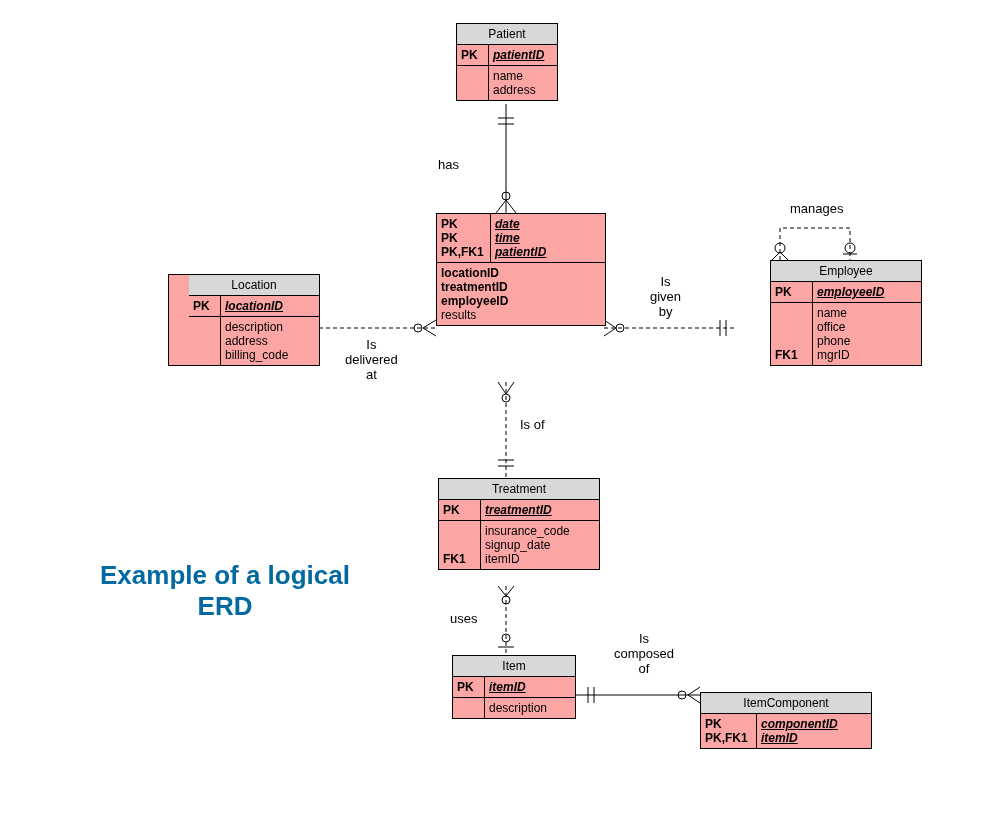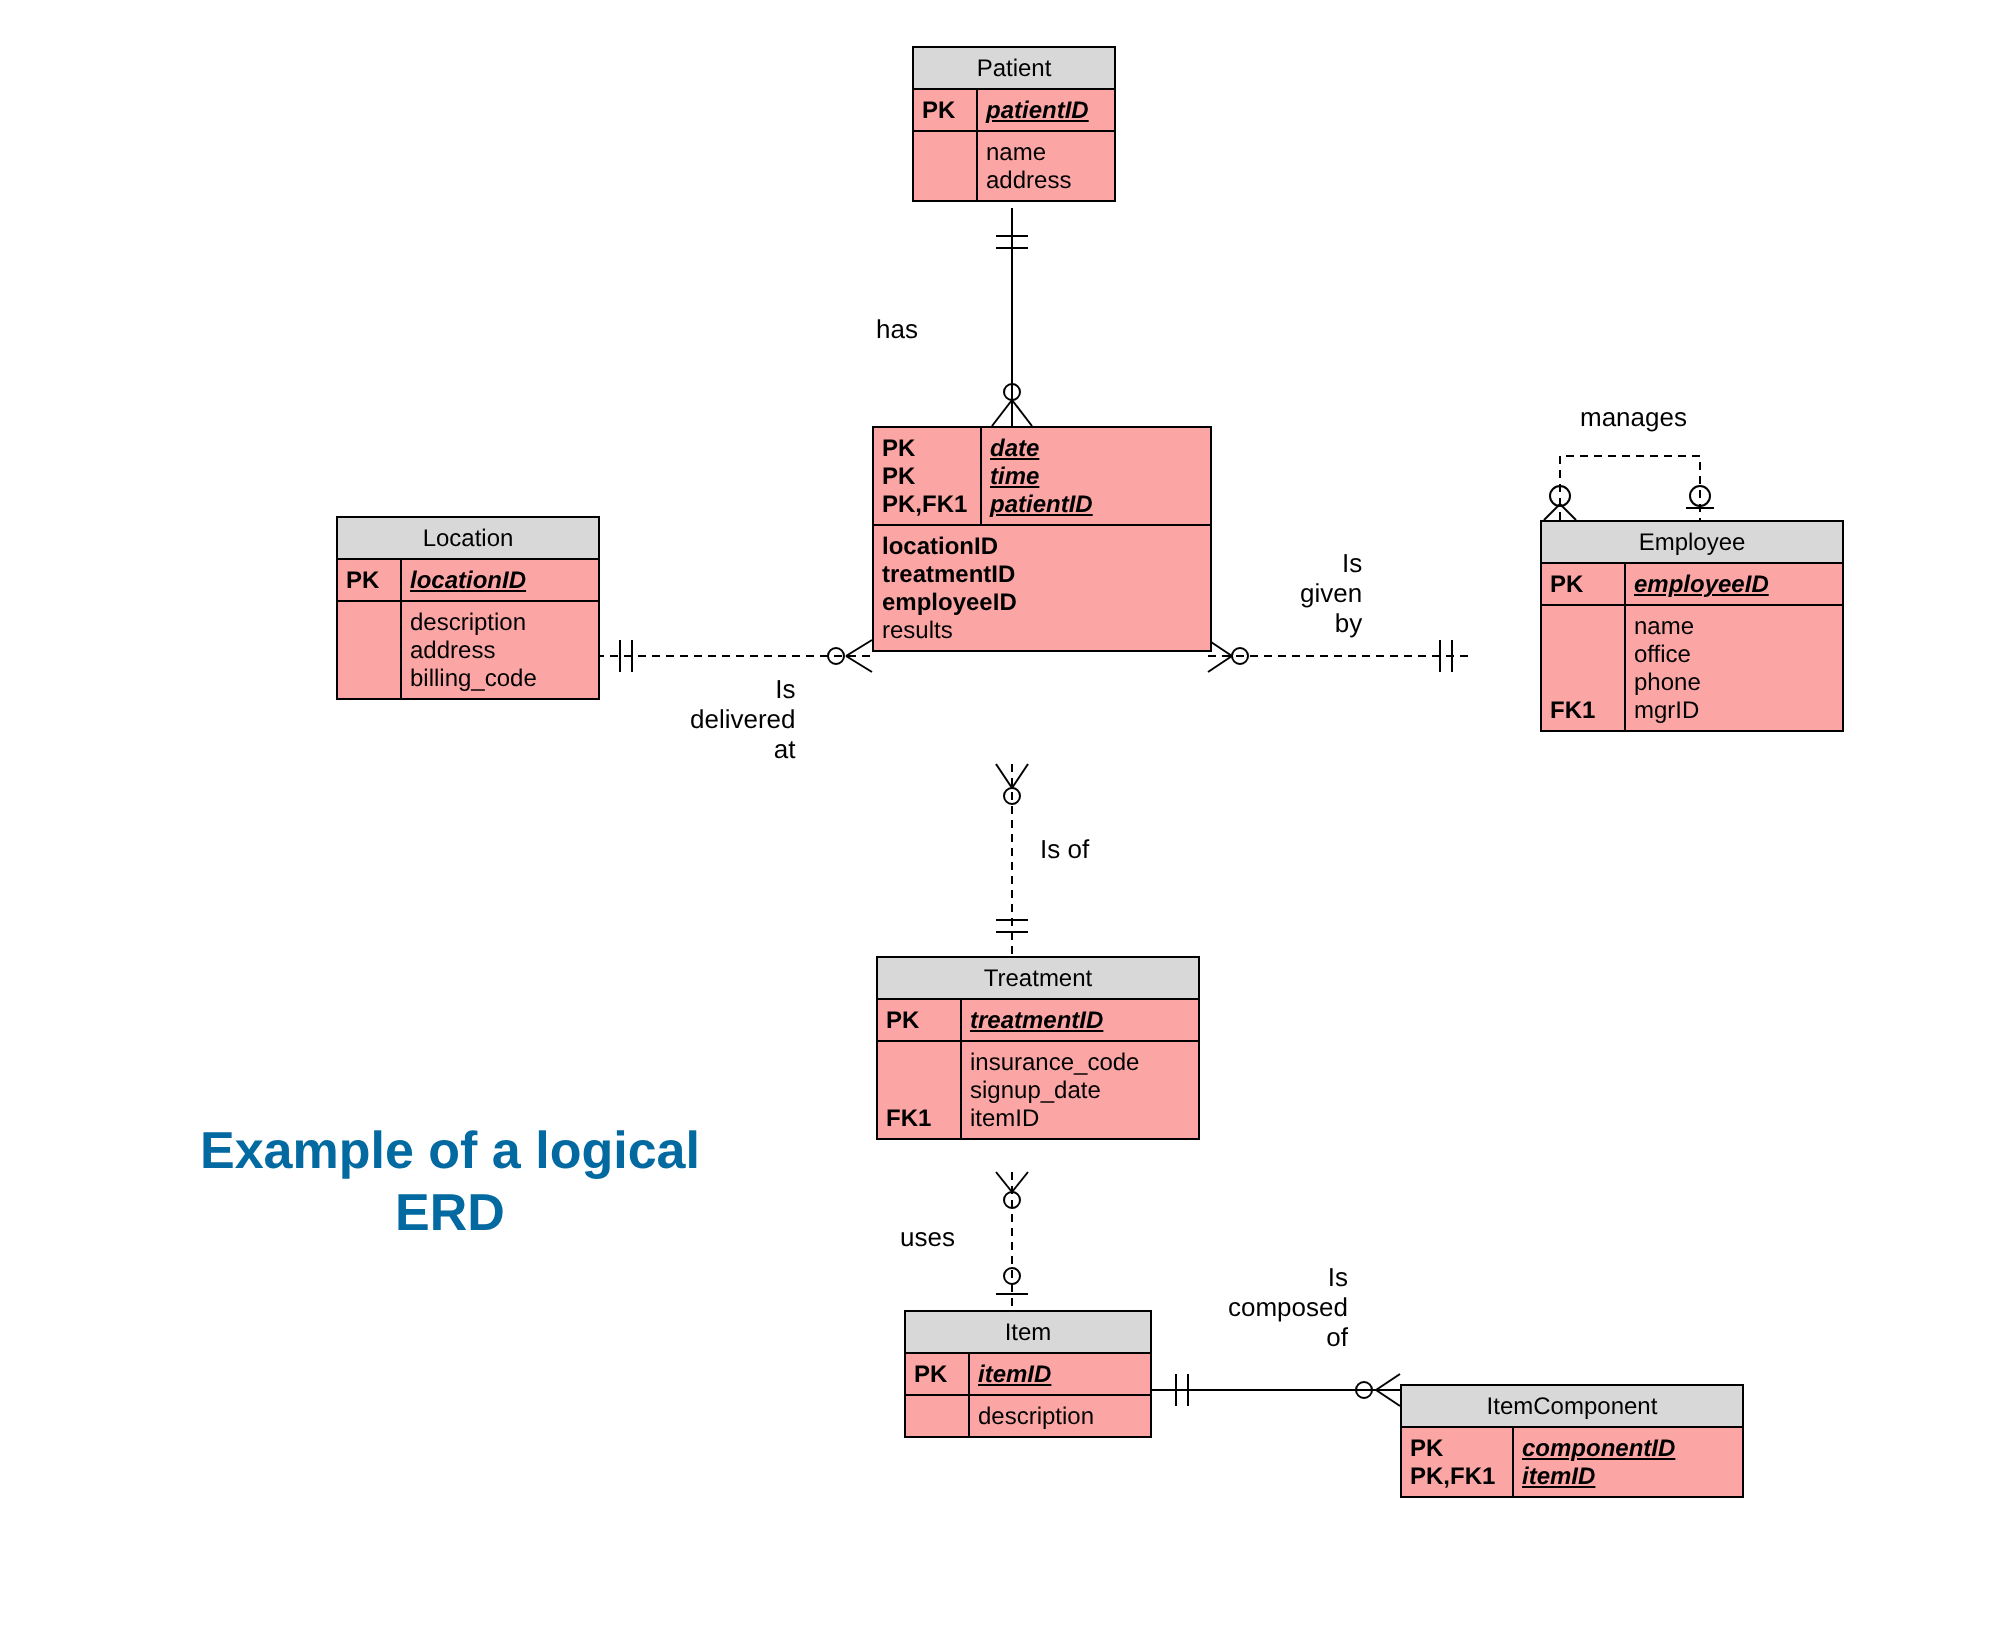--- a/index.html
+++ b/index.html
@@ -40,21 +40,21 @@
     padding: 3px 4px;
   }
   .entity .section-div {
     border-top: 1px solid #000;
   }
   .pkline { font-weight: bold; text-decoration: underline; font-style: italic; }
   .bold { font-weight: bold; }
   .rel-label {
     position: absolute;
     font-size: 13px;
-    text-align: right;
+    text-align: center;
     line-height: 1.15;
   }
   .caption {
     position: absolute;
     left: 95px;
     top: 560px;
     color: #0369a1;
     font-family: Verdana, Arial, sans-serif;
     font-weight: bold;
     font-size: 26px;
@@ -149,21 +149,21 @@
     </div>
     <div class="row section-div">
       <div class="keycol" style="width:32px"></div>
       <div class="valcol">
         <div>name</div>
         <div>address</div>
       </div>
     </div>
   </div>
 
-  <div class="entity" style="left:168px; top:258px; width:130px;">
+  <div class="entity" style="left:168px; top:274px; width:130px;padding-left:20px;">
     <div class="title">Location</div>
     <div class="row">
       <div class="keycol" style="width:32px">PK</div>
       <div class="valcol pkline">locationID</div>
     </div>
     <div class="row section-div">
       <div class="keycol" style="width:32px"></div>
       <div class="valcol">
         <div>description</div>
         <div>address</div>

